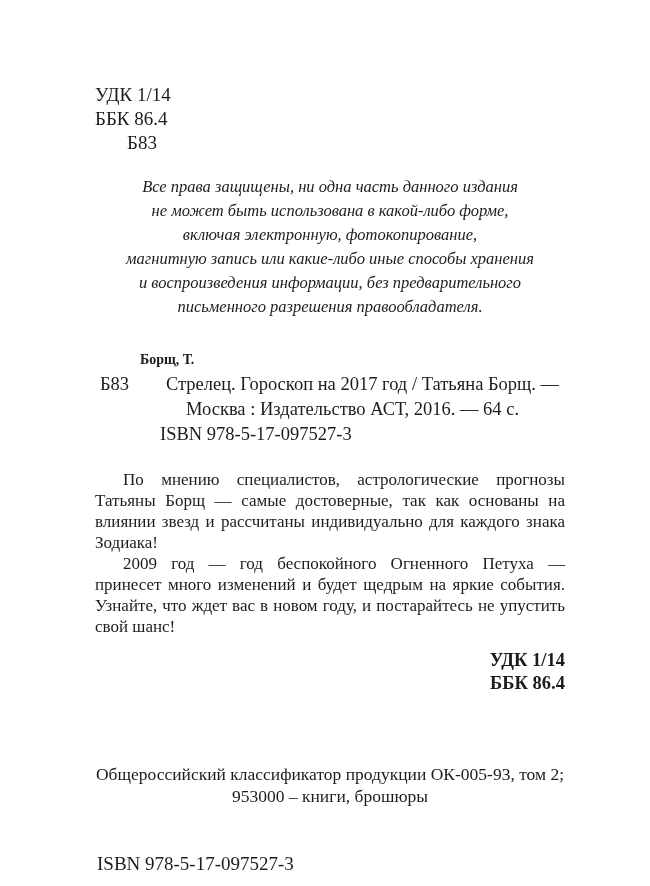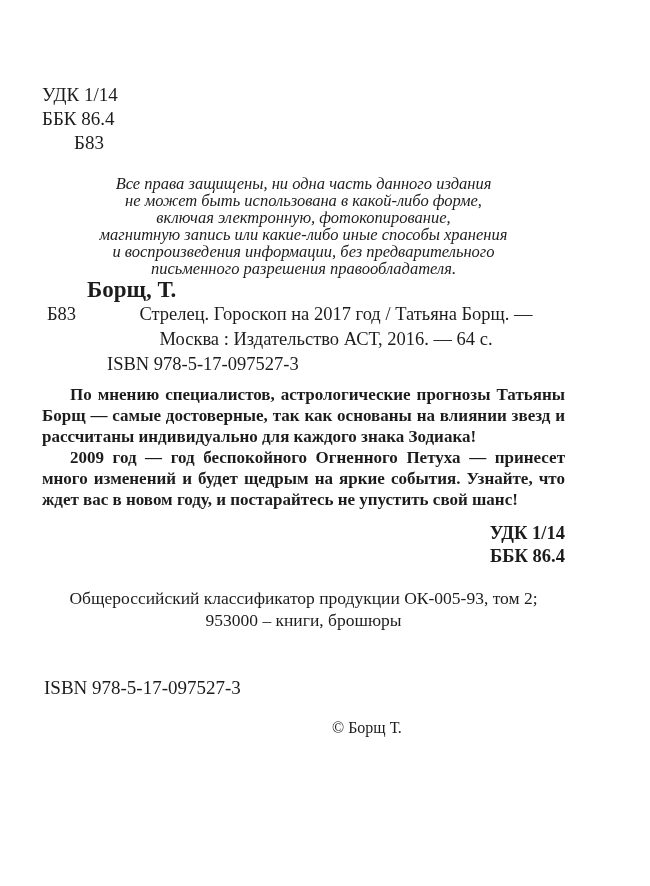--- a/index.html
+++ b/index.html
@@ -11,46 +11,46 @@
     width: 650px;
     height: 886px;
     font-family: "Liberation Serif", "DejaVu Serif", serif;
     color: #1c1c1c;
     overflow: hidden;
   }
   .page {
     box-sizing: border-box;
     width: 650px;
     height: 886px;
-    padding: 83px 85px 0 42px;
+    padding: 83px 85px 0 95px;
     position: relative;
   }
 
   .codes-top {
     font-size: 19px;
     line-height: 24px;
   }
   .codes-top .indent {
     padding-left: 32px;
   }
 
   .rights-notice {
     margin-top: 20px;
     font-style: italic;
     font-size: 16.5px;
-    line-height: 17px;
+    line-height: 24px;
     text-align: center;
     white-space: pre-line;
   }
 
   .author-heading {
-    margin-top: 0;
+    margin-top: 28px;
     margin-left: 45px;
     font-weight: bold;
-    font-size: 23px;
+    font-size: 14px;
     line-height: 25px;
   }
 
   .catalog-entry {
     position: relative;
     padding-left: 45px;
     font-size: 18.5px;
     line-height: 25px;
   }
   .catalog-entry .catalog-code {
@@ -65,41 +65,40 @@
     text-align: center;
   }
 
   .isbn-mid {
     margin-left: 65px;
     font-size: 18.5px;
     line-height: 25px;
   }
 
   .annotation {
-    margin-top: 7px;
+    margin-top: 22px;
     font-size: 17px;
     line-height: 21px;
     text-align: justify;
-    font-weight: bold;
   }
   .annotation p {
     margin: 0;
     text-indent: 28px;
   }
 
   .codes-right {
     margin-top: 12px;
     text-align: right;
     font-weight: bold;
     font-size: 18.5px;
     line-height: 23px;
   }
 
   .classifier {
-    margin-top: 19px;
+    margin-top: 68px;
     text-align: center;
     font-size: 17.5px;
     line-height: 22px;
     white-space: pre-line;
   }
 
   .isbn-bottom {
     margin-top: 44px;
     margin-left: 2px;
     font-size: 19px;

